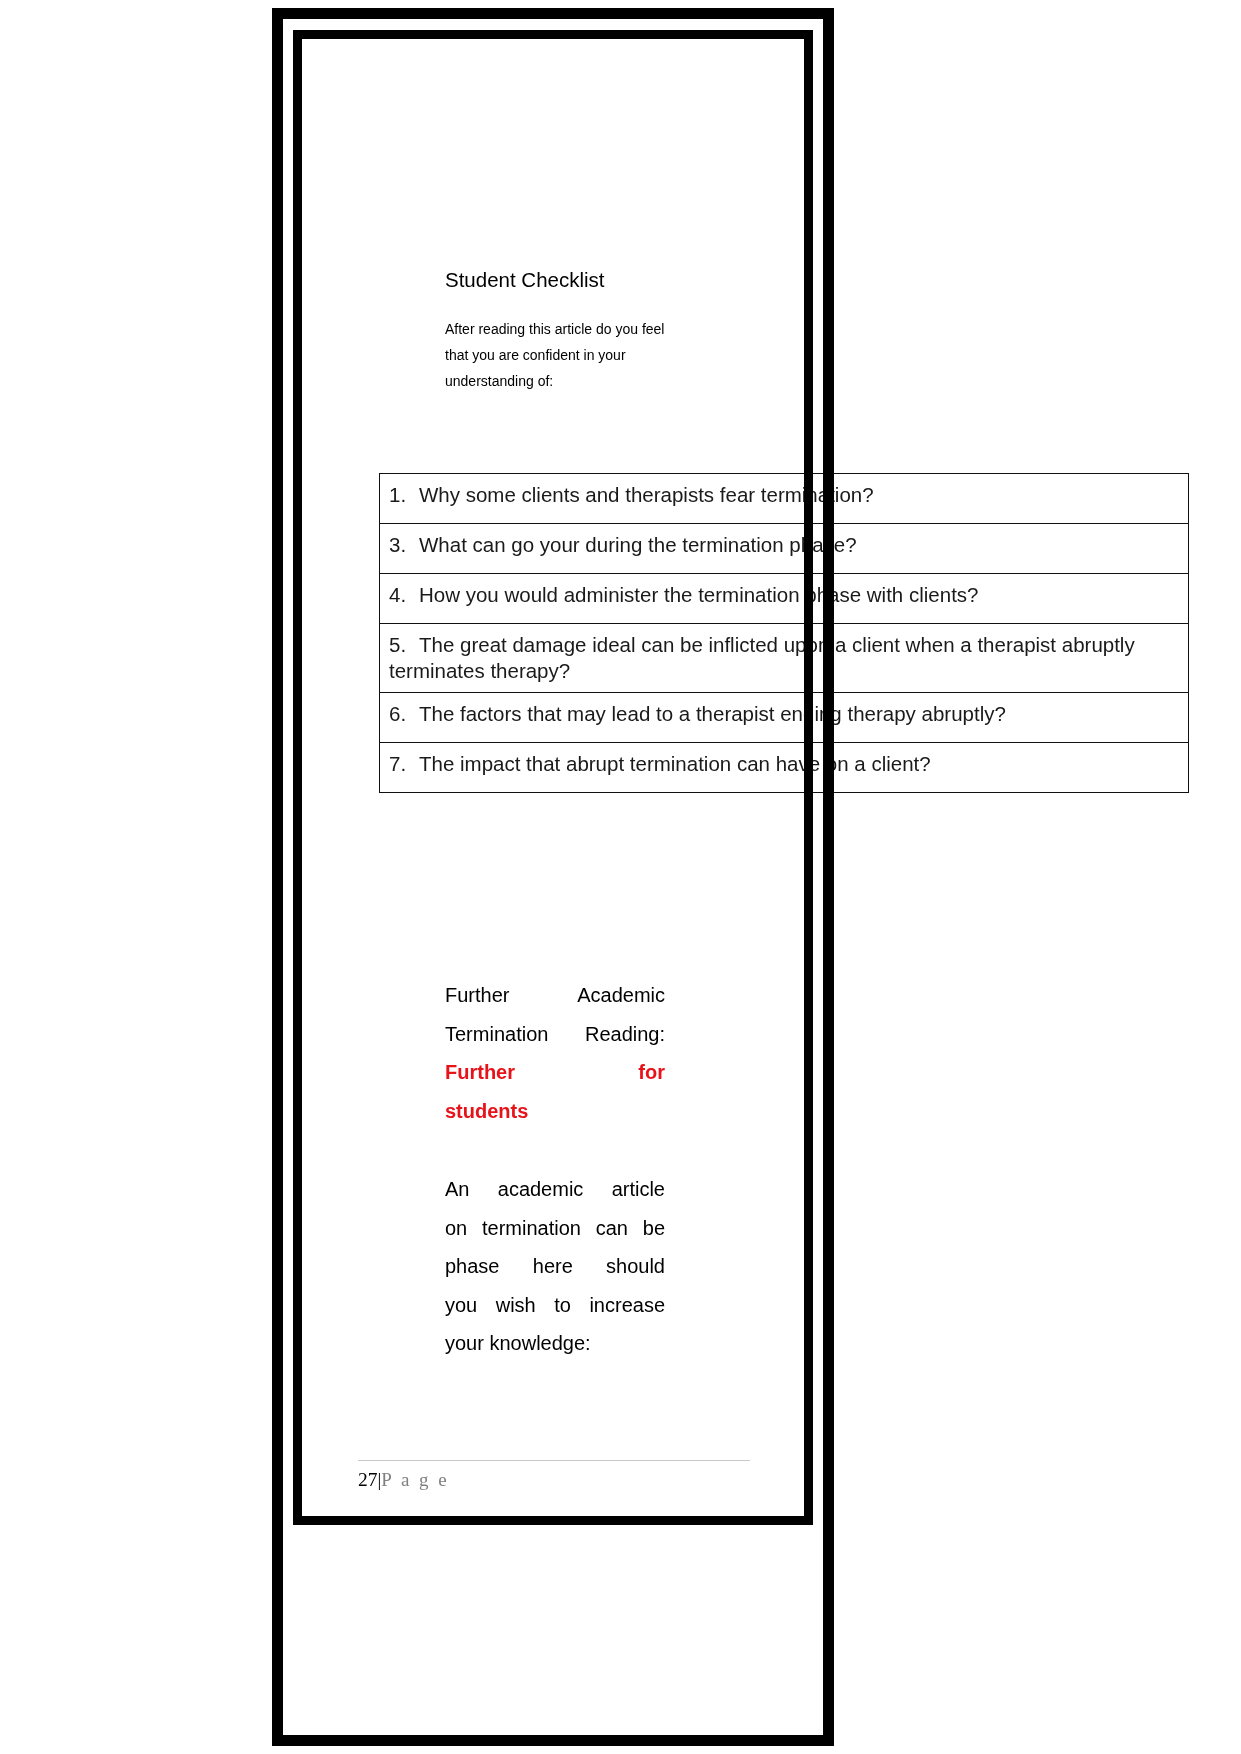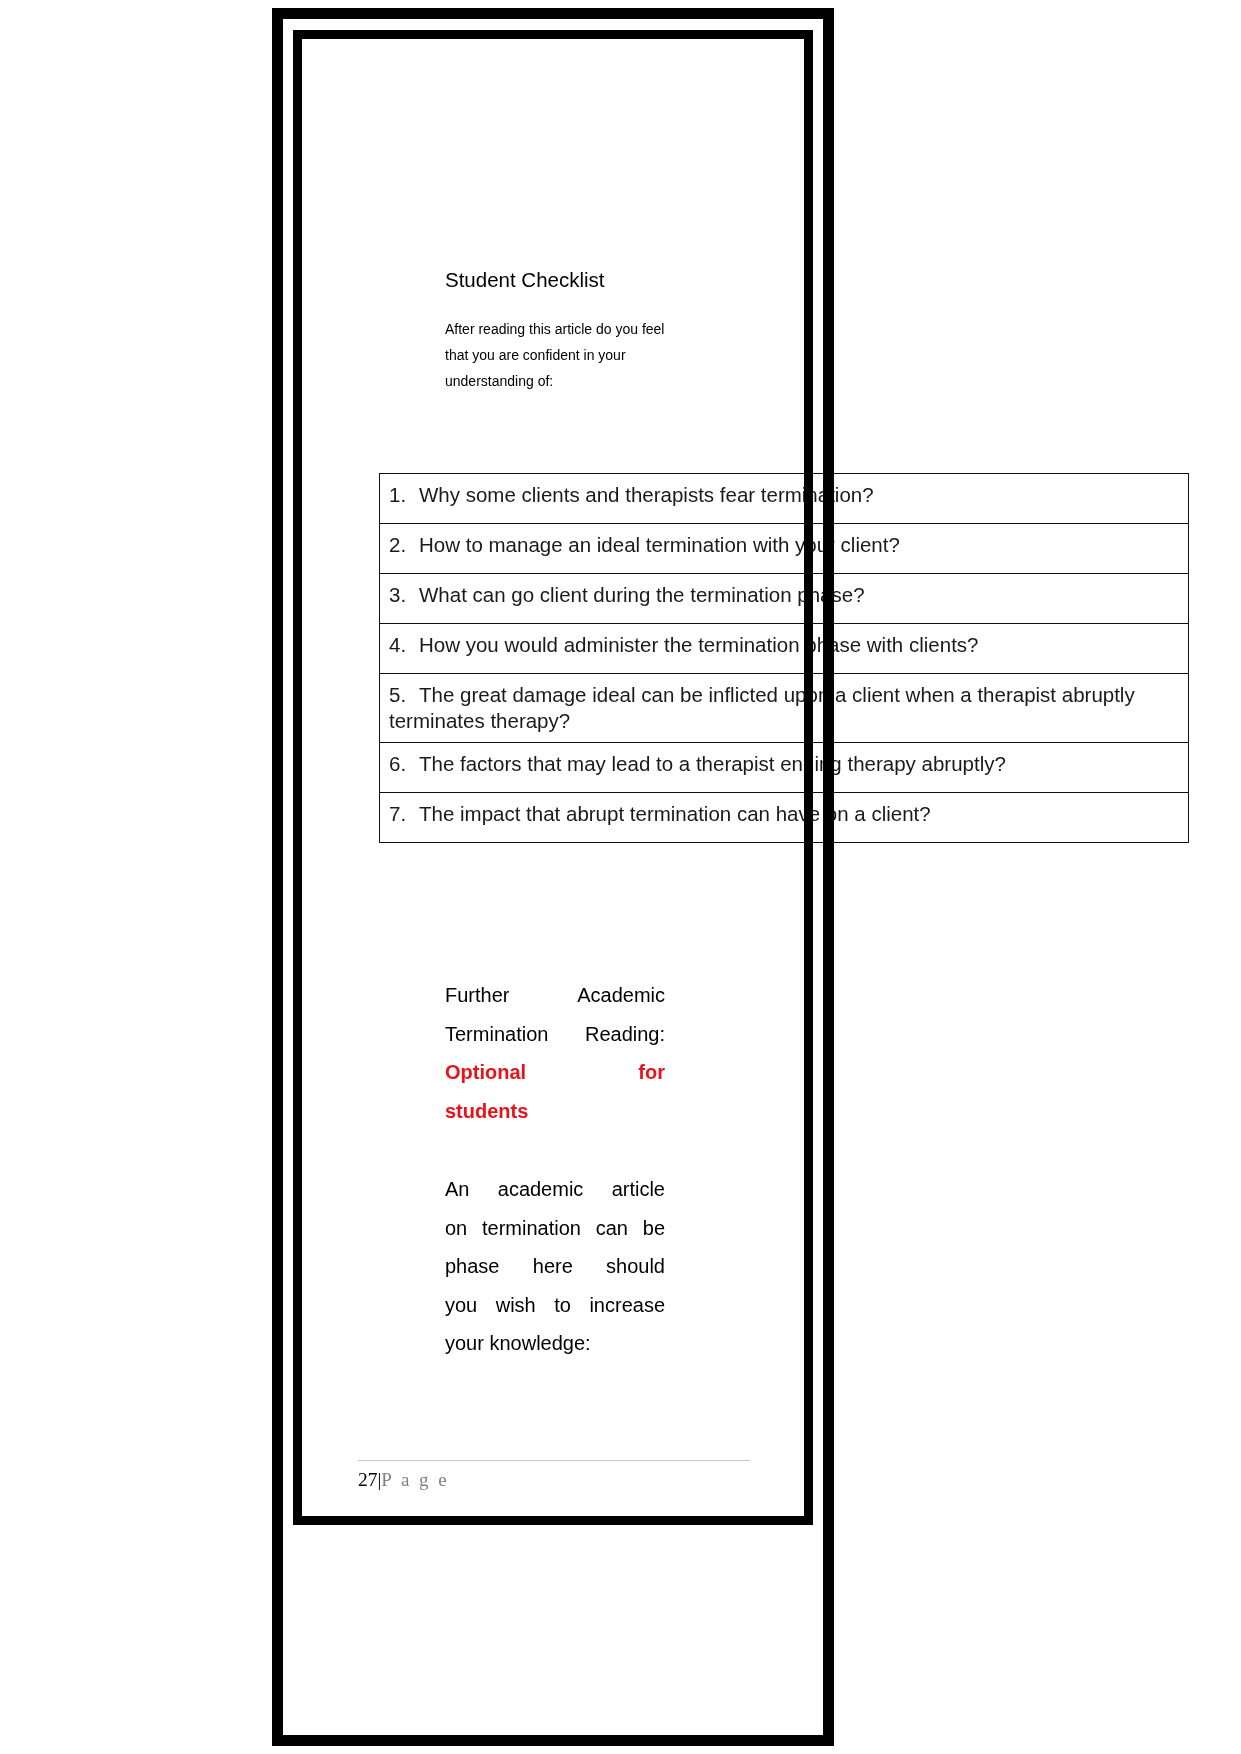--- a/index.html
+++ b/index.html
@@ -183,44 +183,41 @@
     <div class="heading-title">Student Checklist</div>
     <div class="heading-para">After reading this article do you feel that you are confident in your understanding of:</div>
   </div>
 
   <table id="checklist-table">
     <tbody>
       <tr class="row-tall">
         <td><span class="num-col">1.</span><span>Why some clients and therapists fear termination?</span></td>
       </tr>
       <tr class="row-tall">
-        <td><span class="num-col">2.</span><span>How to manage an ideal termination with your client?</span></td>
-      </tr>
-      <tr class="row-tall">
-        <td><span class="num-col">3.</span><span>What can go client during the termination phase?</span></td>
+        <td><span class="num-col">3.</span><span>What can go your during the termination phase?</span></td>
       </tr>
       <tr class="row-tall">
         <td><span class="num-col">4.</span><span>How you would administer the termination phase with clients?</span></td>
       </tr>
       <tr>
         <td><span class="num-col">5.</span><span>The great damage ideal can be inflicted upon a client when a therapist abruptly terminates therapy?</span></td>
       </tr>
       <tr class="row-tall">
         <td><span class="num-col">6.</span><span>The factors that may lead to a therapist ending therapy abruptly?</span></td>
       </tr>
       <tr class="row-tall">
         <td><span class="num-col">7.</span><span>The impact that abrupt termination can have on a client?</span></td>
       </tr>
     </tbody>
   </table>
 
   <div class="further-block">
     <div class="just-para">Further Academic</div>
     <div class="just-para">Termination Reading:</div>
-    <div class="just-para red-bold">Optional for</div>
+    <div class="just-para red-bold">Further for</div>
     <div class="just-para red-bold no-last">students</div>
   </div>
 
   <div class="academic-block">
     <div class="just-para">An academic article</div>
     <div class="just-para">on termination can be</div>
     <div class="just-para">phase here should</div>
     <div class="just-para">you wish to increase</div>
     <div class="just-para no-last">your knowledge:</div>
   </div>

